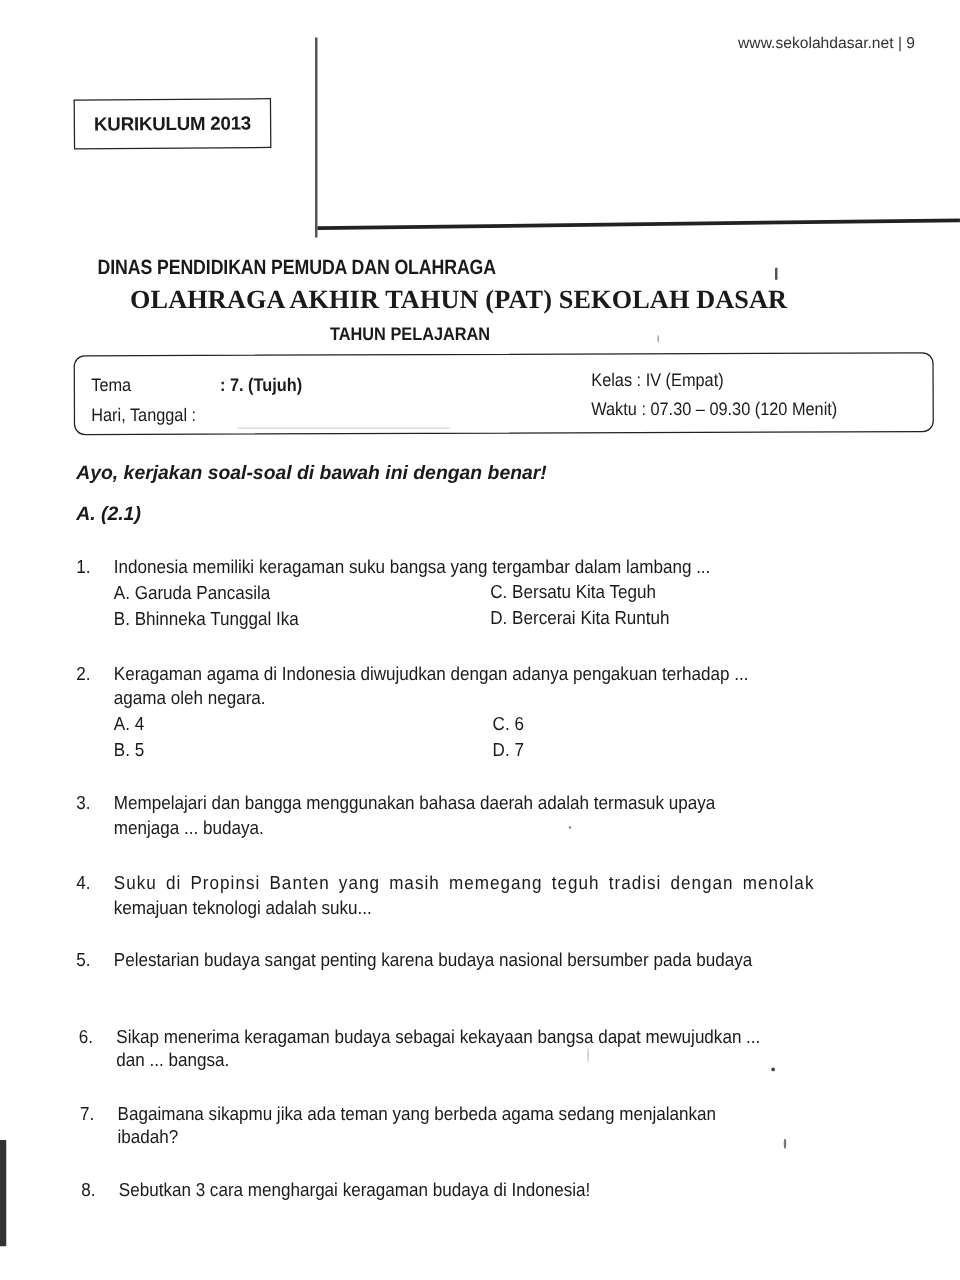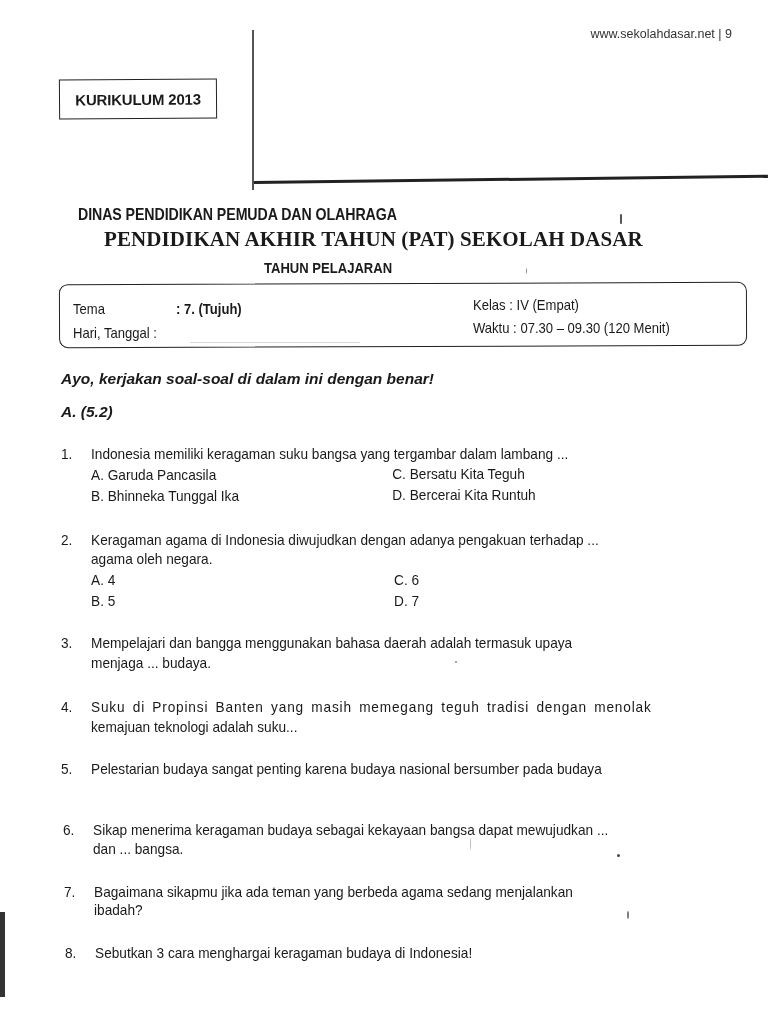--- a/index.html
+++ b/index.html
@@ -70,33 +70,33 @@
 <body>
 
 <div class="abs site-footer">www.sekolahdasar.net | 9</div>
 
 <div class="abs kurikulum-box">KURIKULUM 2013</div>
 
 <div class="abs photo-frame-left"></div>
 <div class="abs photo-frame-bottom"></div>
 
 <div class="abs dinas">DINAS PENDIDIKAN PEMUDA DAN OLAHRAGA</div>
-<div class="abs pat-title">PENDIDIKAN AKHIR TAHUN (PAT) SEKOLAH DASAR</div>
+<div class="abs pat-title">OLAHRAGA AKHIR TAHUN (PAT) SEKOLAH DASAR</div>
 <div class="abs tahun">TAHUN PELAJARAN</div>
 
 <div class="abs info-box"></div>
 <div class="abs info-text tema-label">Tema</div>
 <div class="abs info-text tema-value">: 7. (Tujuh)</div>
 <div class="abs info-text hari-label">Hari, Tanggal :</div>
 <div class="abs hari-line"></div>
 <div class="abs info-text kelas">Kelas  : IV (Empat)</div>
 <div class="abs info-text waktu">Waktu : 07.30 – 09.30 (120 Menit)</div>
 
-<div class="abs instruction">Ayo, kerjakan soal-soal di dalam ini dengan benar!</div>
-<div class="abs section-a">A. (5.2)</div>
+<div class="abs instruction">Ayo, kerjakan soal-soal di bawah ini dengan benar!</div>
+<div class="abs section-a">A. (2.1)</div>
 
 <div class="abs q" style="left:61px; top:444px; width:720px; height:62px;">
   <span class="qnum">1.</span>
   <span class="qtext" style="top:0">Indonesia memiliki keragaman suku bangsa yang tergambar dalam lambang ...</span>
   <span class="opt" style="left:33px; top:21px">A. Garuda Pancasila</span>
   <span class="opt" style="left:33px; top:42px">B. Bhinneka Tunggal Ika</span>
   <span class="opt" style="left:364px; top:20px">C. Bersatu Kita Teguh</span>
   <span class="opt" style="left:364px; top:41px">D. Bercerai Kita Runtuh</span>
 </div>
 

